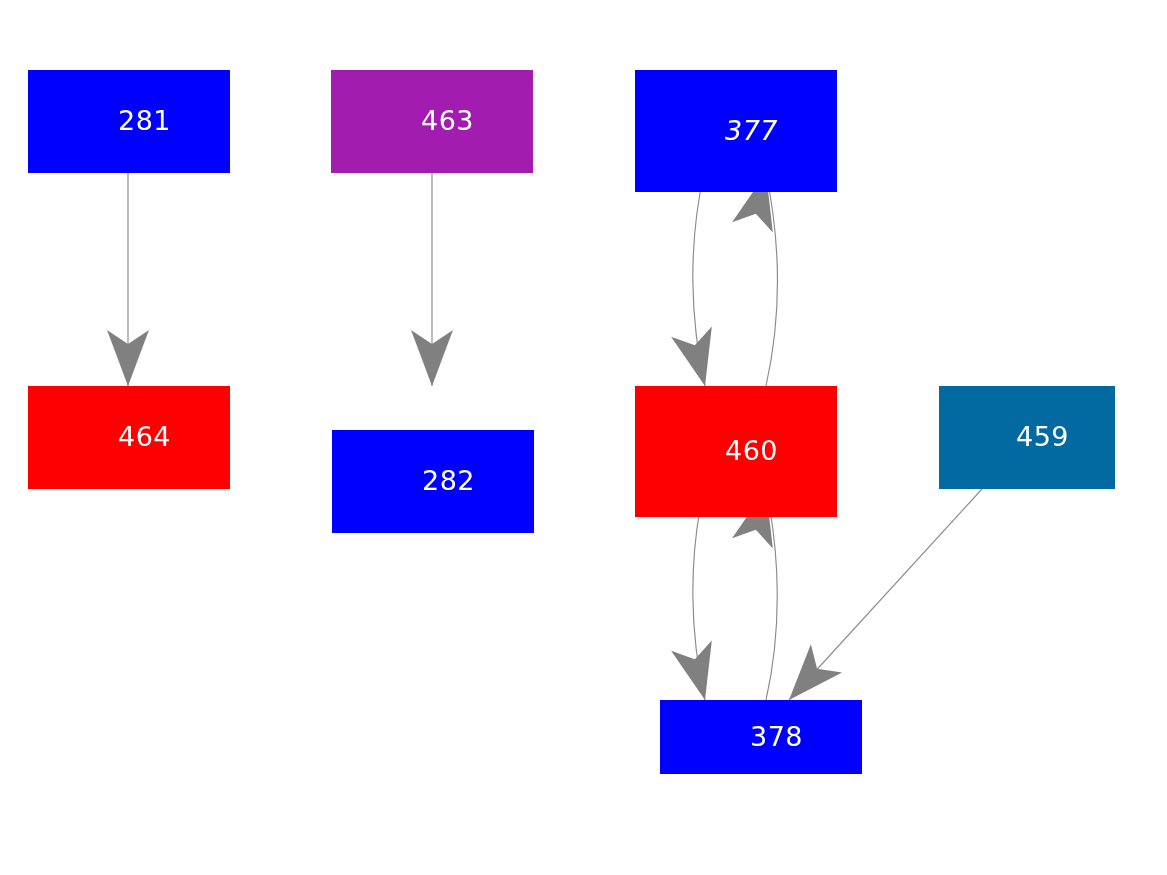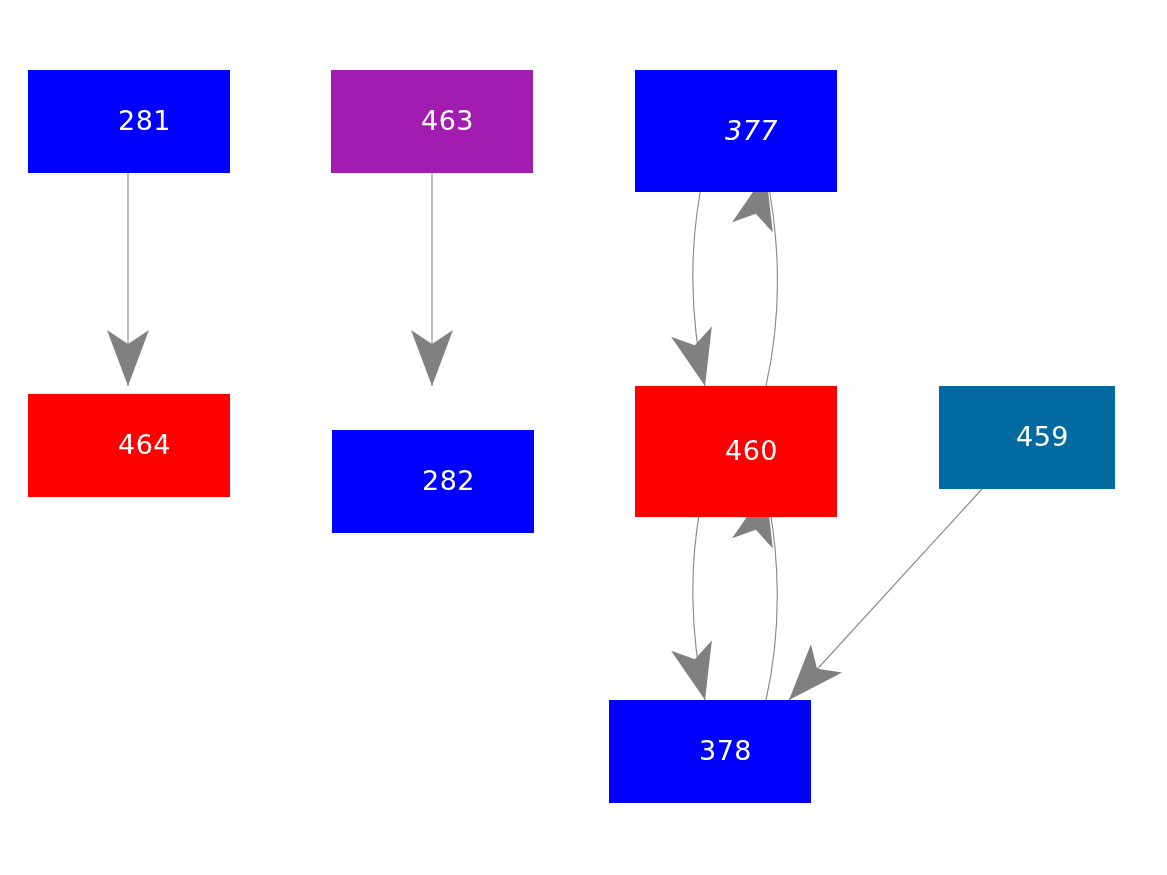--- a/index.html
+++ b/index.html
@@ -95,29 +95,29 @@
   <div id="node-layer">
       <div class="node" style="left: 28px; top: 70px; width: 202px; height: 103px; background: rgb(0, 0, 255);">
         <span class="node-label">281</span>
       </div>
       <div class="node" style="left: 331px; top: 70px; width: 202px; height: 103px; background: #a21caf;">
         <span class="node-label">463</span>
       </div>
       <div class="node" style="left: 635px; top: 70px; width: 202px; height: 122px; background: rgb(0, 0, 255); font-style: italic;">
         <span class="node-label">377</span>
       </div>
-      <div class="node" style="left: 28px; top: 386px; width: 202px; height: 103px; background: rgb(255, 0, 0); margin-top: 8px;">
+      <div class="node" style="left: 28px; top: 386px; width: 202px; height: 103px; background: rgb(255, 0, 0);">
         <span class="node-label">464</span>
       </div>
       <div class="node" style="left: 332px; top: 386px; width: 202px; height: 103px; background: rgb(0, 0, 255); margin-top: 44px;">
         <span class="node-label">282</span>
       </div>
       <div class="node" style="left: 635px; top: 386px; width: 202px; height: 131px; background: rgb(255, 0, 0);">
         <span class="node-label">460</span>
       </div>
       <div class="node" style="left: 939px; top: 386px; width: 176px; height: 103px; background: #0369a1;">
         <span class="node-label">459</span>
       </div>
-      <div class="node" style="left: 609px; top: 700px; width: 202px; height: 103px; background: rgb(0, 0, 255);">
+      <div class="node" style="left: 660px; top: 700px; width: 202px; height: 74px; background: rgb(0, 0, 255);">
         <span class="node-label">378</span>
       </div>
     </div>
 </div>
 
 </body></html>

